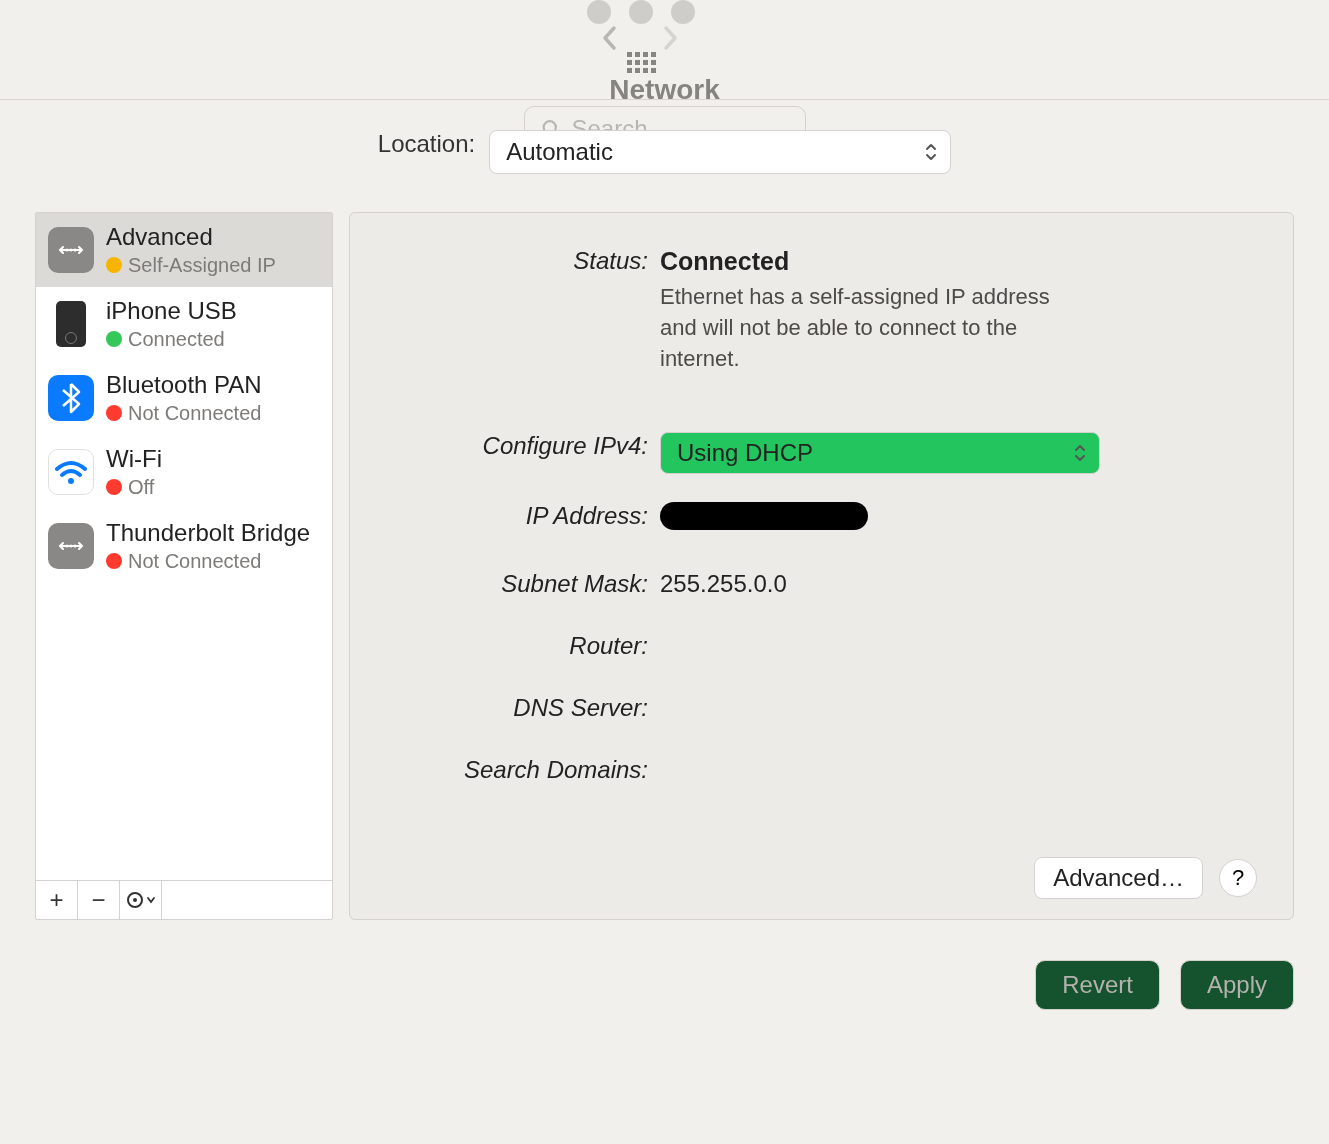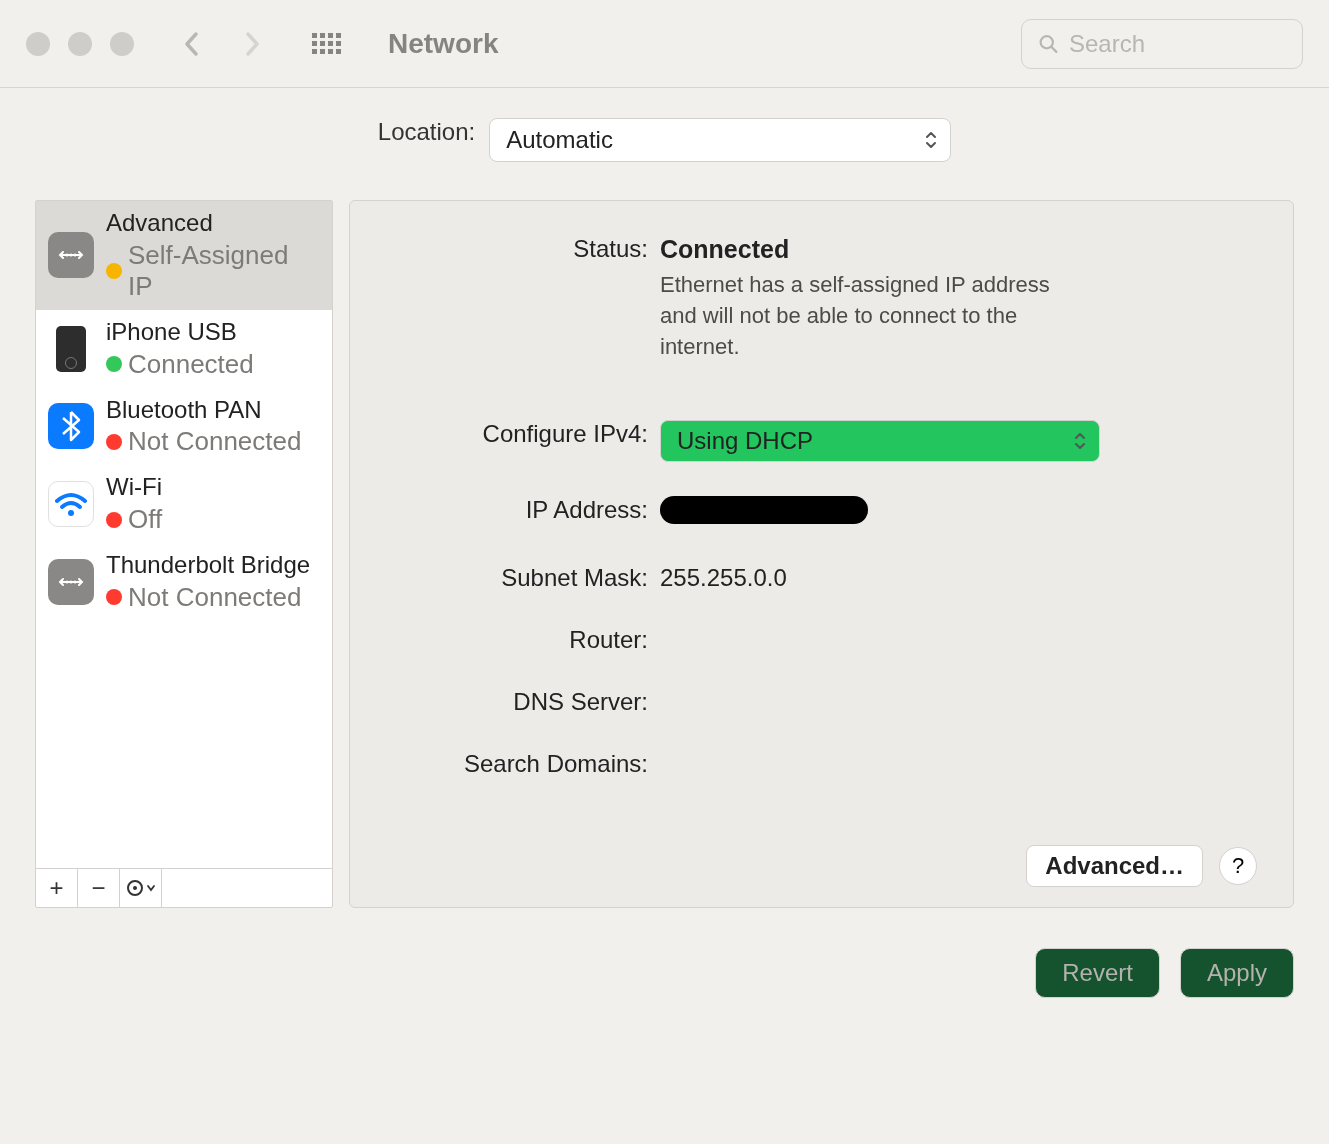--- a/index.html
+++ b/index.html
@@ -11,25 +11,26 @@
     
     body {
       background: #f2f0ed;
       width: 1329px;
       height: 1144px;
       overflow: hidden;
     }
     
     
     .titlebar {
-      height: 88px;
+      height: 100px;
       display: flex;
       align-items: center;
       padding: 0 26px;
       border-bottom: 1px solid #d8d5d2;
+      flex-direction: column;
     }
     
     .traffic-lights {
       display: flex;
       gap: 18px;
       margin-right: 48px;
     }
     
     .traffic-light {
       width: 24px;
@@ -237,21 +238,21 @@
       width: 16px;
       height: 16px;
       border-radius: 50%;
     }
     
     .status-dot.yellow { background: #f7b500; }
     .status-dot.green { background: #34c759; }
     .status-dot.red { background: #ff3b30; }
     
     .service-status {
-      font-size: 26px;
+      font-size: 20px;
       color: #7d7b78;
     }
     
     .sidebar-footer {
       height: 39px;
       border-top: 1px solid #d4d1ce;
       display: flex;
     }
     
     .footer-btn {
@@ -290,20 +291,21 @@
       margin-bottom: 10px;
     }
     
     .detail-label {
       width: 274px;
       text-align: right;
       font-size: 24px;
       color: #222;
       padding-right: 12px;
       padding-top: 4px;
+      font-style: italic;
     }
     
     .detail-value {
       flex: 1;
       font-size: 24px;
       color: #222;
       padding-top: 4px;
     }
     
     .status-value {
@@ -330,21 +332,21 @@
       border-radius: 8px;
       padding: 7px 16px;
       width: 440px;
       height: 42px;
       display: flex;
       align-items: center;
       cursor: pointer;
     }
     
     .configure-row {
-      margin-bottom: 30px;
+      margin-bottom: 24px;
     }
     
     .simple-row {
       margin-bottom: 30px;
     }
     
     .redacted {
       display: inline-block;
       width: 208px;
       height: 28px;
@@ -361,21 +363,20 @@
     }
     
     .btn {
       background: #fff;
       border: 1px solid #d4d1ce;
       border-radius: 8px;
       padding: 6px 18px;
       font-size: 24px;
       color: #222;
       cursor: pointer;
-      font-weight: bold;
     }
     
     .help-btn {
       width: 38px;
       height: 38px;
       border-radius: 50%;
       background: #fff;
       border: 1px solid #d4d1ce;
       display: flex;
       align-items: center;

